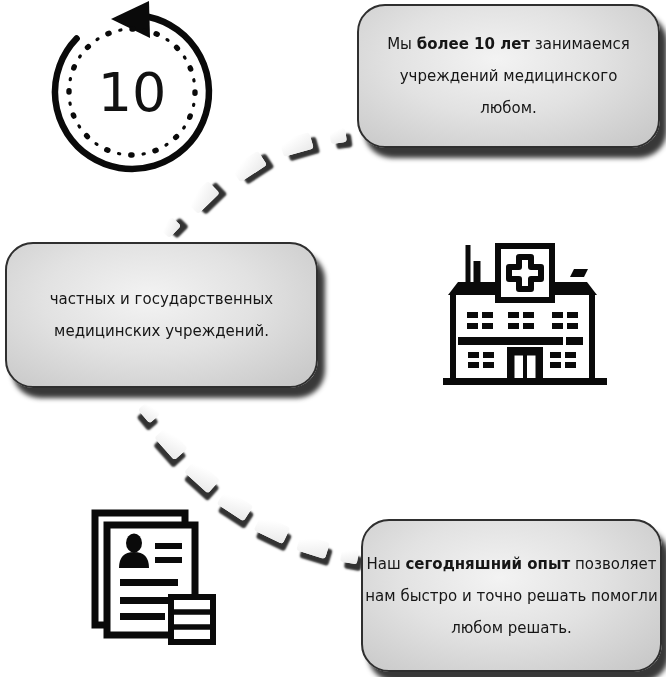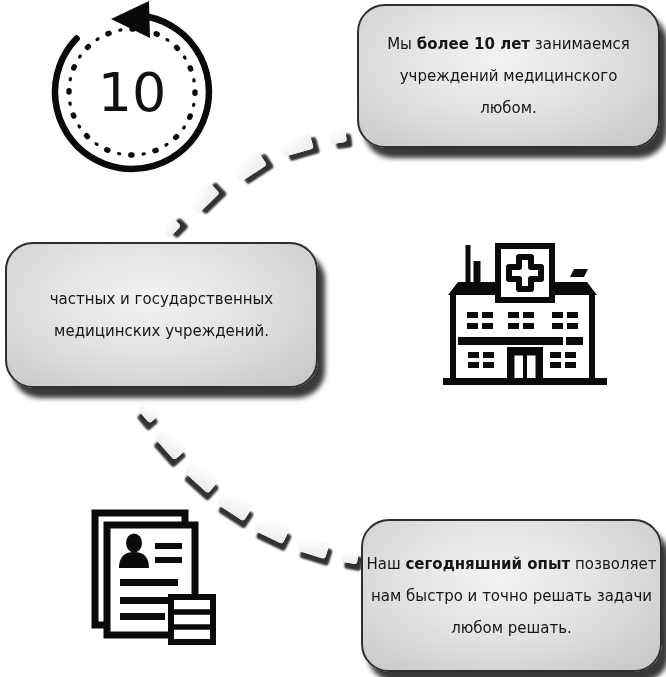--- a/index.html
+++ b/index.html
@@ -133,17 +133,17 @@
       <rect x="35" y="108" width="45" height="7"></rect>
     </g>
     <g>
       <rect x="86" y="92" width="42" height="45" fill="#ffffff" stroke="#0a0a0a" stroke-width="6"></rect>
       <path d="M86 107 h42 M86 122 h42" stroke="#0a0a0a" stroke-width="5.5" fill="none"></path>
     </g>
   </svg>
 
   <div class="infobox" style="left:361px;top:499px;width:301px;height:153px;margin-top:20px;">
       <div class="line"><span>Наш </span><b>сегодняшний опыт</b><span> позволяет</span></div>
-      <div class="line"><span>нам быстро и точно решать задачи</span></div>
+      <div class="line"><span>нам быстро и точно решать помогли</span></div>
       <div class="line"><span>любом решать.</span></div>
     </div>
 
 </div>
 
 </body></html>

